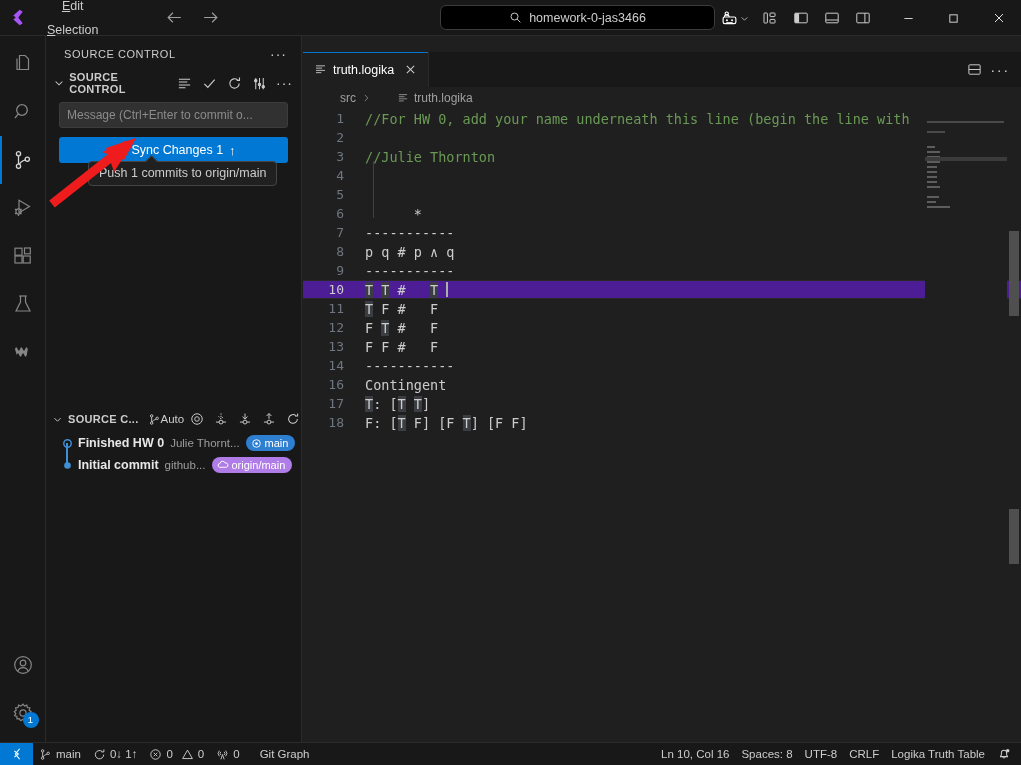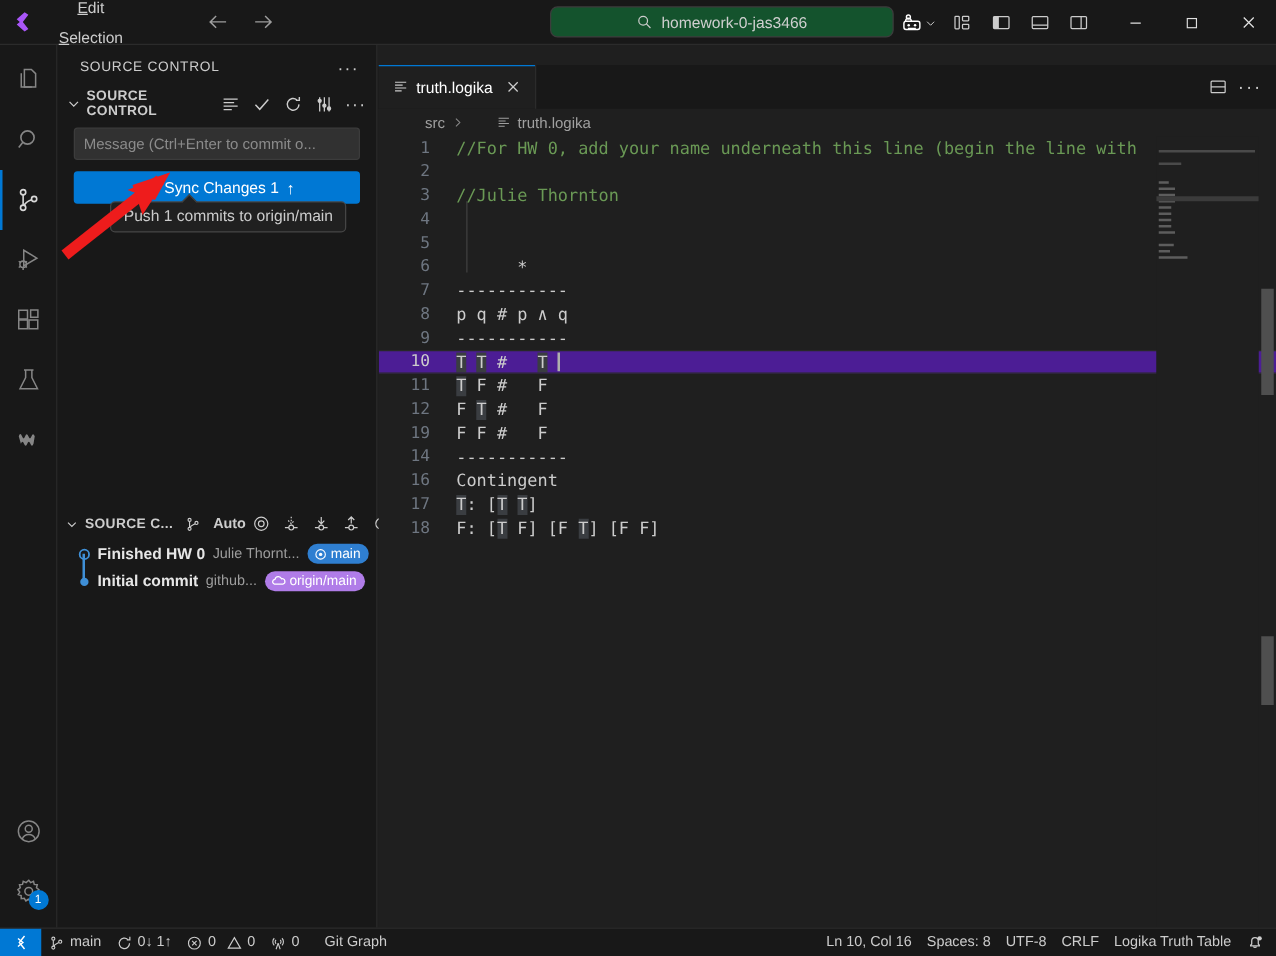--- a/index.html
+++ b/index.html
@@ -22,21 +22,21 @@
   .tb-menu { display:flex; align-items:center; gap:2px; margin-left:2px;flex-direction:column; }
   .tb-menu-item {
     font-size:12.5px; color:#cccccc; padding:3px 9px; border-radius:4px; cursor:default;
     line-height:16px; white-space:nowrap;
   }
   .tb-menu-item .mn { text-decoration:underline; }
   .tb-nav { display:flex; align-items:center; gap:14px; margin-left:56px; }
   .tb-nav-btn { width:22px; height:22px; display:flex; align-items:center; justify-content:center; border-radius:4px; }
   .tb-search {
     position:absolute; left:440px; top:5px; width:275px; height:25px;
-    background:#14532d; border:1px solid #3c3c3c; border-radius:6px;
+    background:#000000; border:1px solid #3c3c3c; border-radius:6px;
     display:flex; align-items:center; justify-content:center; gap:7px;text-align:right;
   }
   .tb-search-text { font-size:12.5px; color:#cfcfcf; }
   .tb-right { position:absolute; right:0; top:0; height:36px; display:flex; align-items:center; }
   .tb-layout-group { display:flex; align-items:center; gap:5px; margin-right:10px; }
   .tb-ico-btn { width:26px; height:26px; display:flex; align-items:center; justify-content:center; border-radius:4px; }
   .tb-wctl { width:45px; height:36px; display:flex; align-items:center; justify-content:center; }
 
   
   .activitybar {
@@ -102,21 +102,21 @@
     background:#202020; border-left:1px solid #454545; border-top:1px solid #454545;
     transform:rotate(45deg);
   }
 
   
   .graph-header {
     position:absolute; left:0; top:371px; width:256px; height:24px;
     display:flex; align-items:center; padding:0 6px 0 6px; gap:5px;
   }
   .graph-header-title { font-size:11px; font-weight:700; letter-spacing:.3px; color:#cccccc; text-transform:uppercase; white-space:nowrap;}
-  .graph-auto { display:flex; align-items:center; gap:10px; font-size:11.5px; color:#cccccc; margin-left:4px;font-weight:bold;}
+  .graph-auto { display:flex; align-items:center; gap:0; font-size:11.5px; color:#cccccc; margin-left:4px;}
   .graph-acts { margin-left:auto; display:flex; align-items:center; gap:9px; }
   .graph-acts .ga { width:15px; height:15px; display:flex; align-items:center; justify-content:center; color:#cccccc; }
 
   .graph-rows { position:absolute; left:0; top:396px; width:256px; }
   .graph-row { height:22px; display:flex; align-items:center; padding-left:10px; position:relative; }
   .graph-row .gnode { width:22px; display:flex; align-items:center; justify-content:center; }
   .graph-msg { font-size:12.5px; color:#e6e6e6; font-weight:700; white-space:nowrap; }
   .graph-author { font-size:11.5px; color:#9d9d9d; margin-left:6px; white-space:nowrap; }
   .graph-chip {
     margin-left:6px; height:16px; border-radius:8px; display:inline-flex; align-items:center;
@@ -592,21 +592,21 @@
           <div class="code-line"><span class="ln">3</span><span class="code-txt"><span class="c-comment">//Julie Thornton</span></span></div>
           <div class="code-line"><span class="ln">4</span><span class="code-txt"></span></div>
           <div class="code-line"><span class="ln">5</span><span class="code-txt"></span></div>
           <div class="code-line"><span class="ln">6</span><span class="code-txt"><span class="c-plain">      *</span></span></div>
           <div class="code-line"><span class="ln">7</span><span class="code-txt"><span class="c-plain">-----------</span></span></div>
           <div class="code-line"><span class="ln">8</span><span class="code-txt"><span class="c-plain">p q # p ∧ q</span></span></div>
           <div class="code-line"><span class="ln">9</span><span class="code-txt"><span class="c-plain">-----------</span></span></div>
           <div class="code-line current"><span class="ln">10</span><span class="code-txt"><span class="hl">T</span><span class="c-plain"> </span><span class="hl">T</span><span class="c-plain"> #   </span><span class="hl">T</span></span><span class="cursor" style="left: 143px;"></span></div>
           <div class="code-line"><span class="ln">11</span><span class="code-txt"><span class="hl">T</span><span class="c-plain"> F #   F</span></span></div>
           <div class="code-line"><span class="ln">12</span><span class="code-txt"><span class="c-plain">F </span><span class="hl">T</span><span class="c-plain"> #   F</span></span></div>
-          <div class="code-line"><span class="ln">19</span><span class="code-txt"><span class="c-plain">F F #   F</span></span></div>
+          <div class="code-line"><span class="ln">13</span><span class="code-txt"><span class="c-plain">F F #   F</span></span></div>
           <div class="code-line"><span class="ln">14</span><span class="code-txt"><span class="c-plain">-----------</span></span></div>
           <div class="code-line"><span class="ln">16</span><span class="code-txt"><span class="c-plain">Contingent</span></span></div>
           <div class="code-line"><span class="ln">17</span><span class="code-txt"><span class="hl">T</span><span class="c-plain">: [</span><span class="hl">T</span><span class="c-plain"> </span><span class="hl">T</span><span class="c-plain">]</span></span></div>
           <div class="code-line"><span class="ln">18</span><span class="code-txt"><span class="c-plain">F: [</span><span class="hl">T</span><span class="c-plain"> F] [F </span><span class="hl">T</span><span class="c-plain">] [F F]</span></span></div>
         </div>
     </div>
 
     <div class="minimap">
       <div id="minimap-lines" style="padding-top:3px;">
           <div class="mm-line" style="position: relative;"><span class="mm-seg" style="width: 77.05px; margin-left: 2px; opacity: 0.55;"></span></div>

